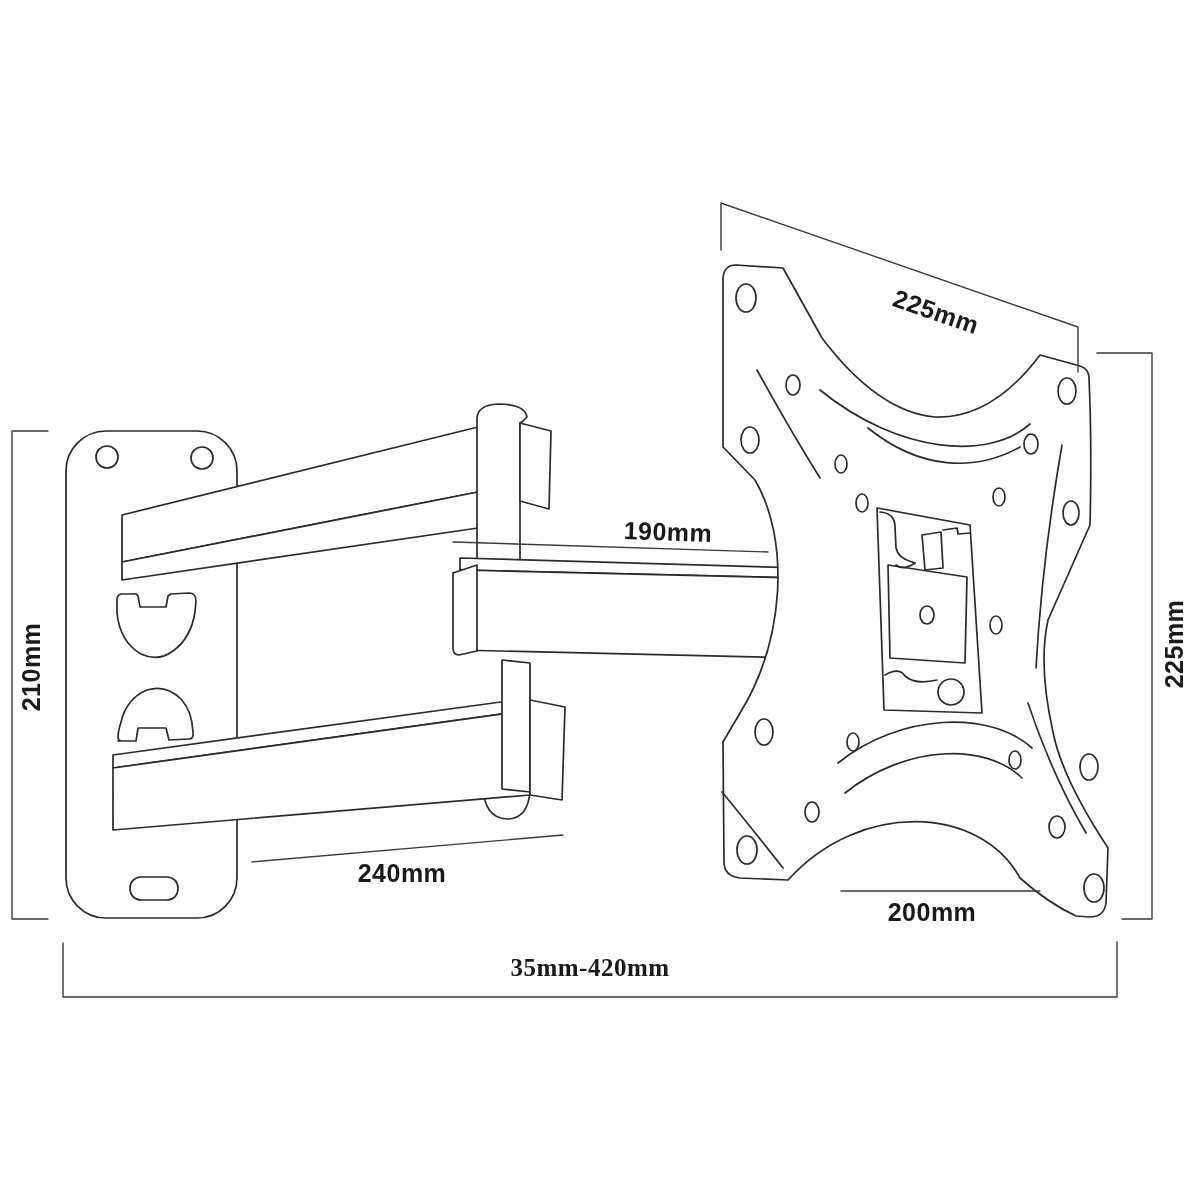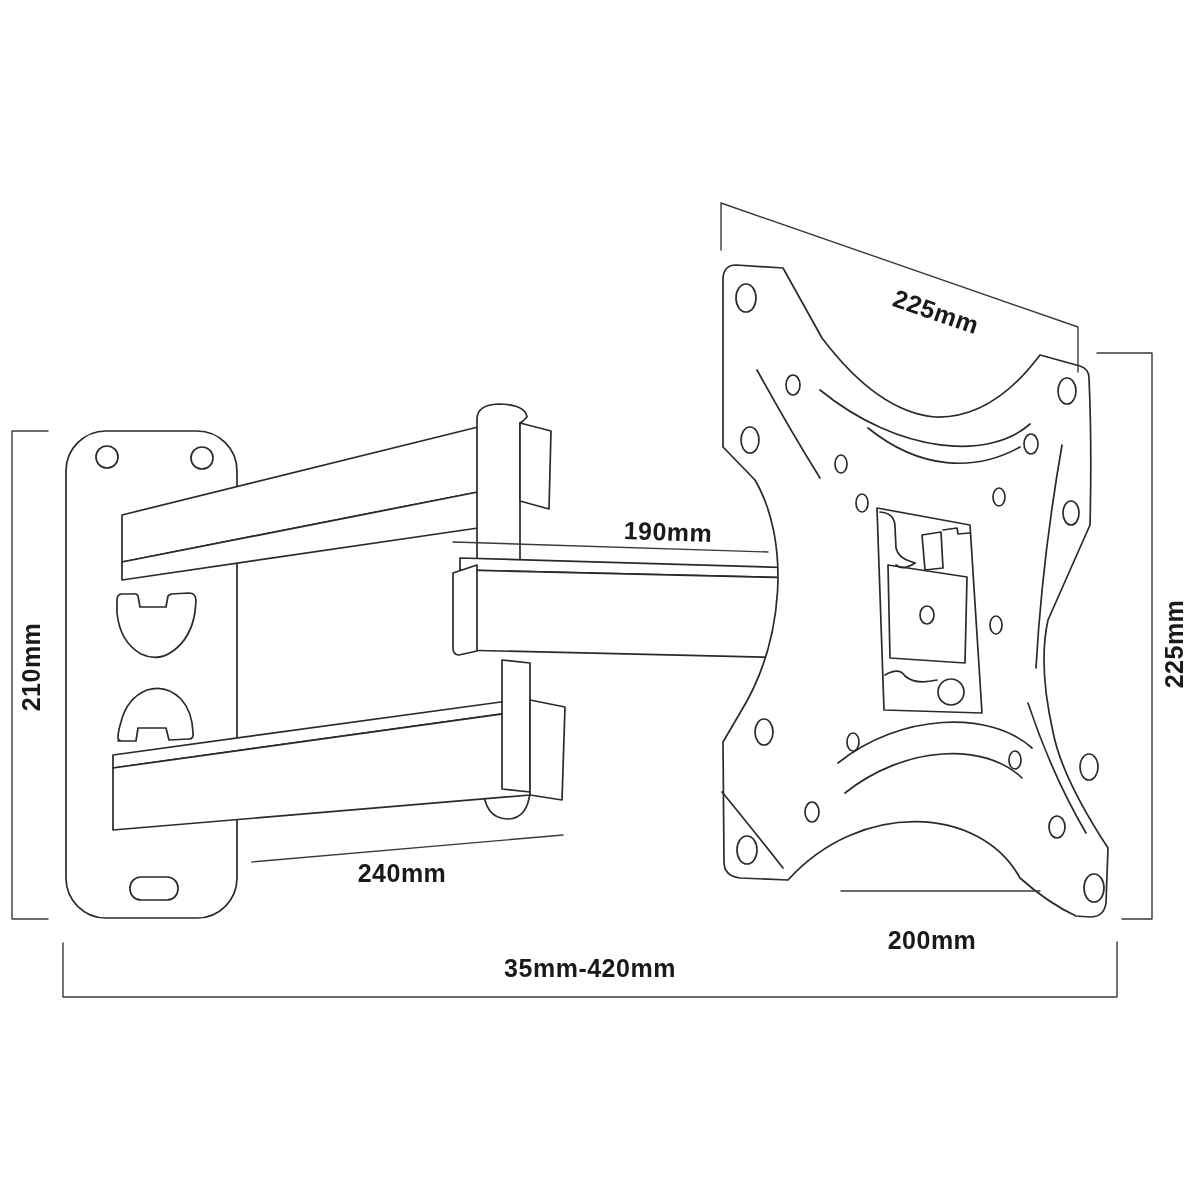--- a/index.html
+++ b/index.html
@@ -173,16 +173,16 @@
   <div class="dim-label rot-ccw" style="left:31px;top:667px;">210mm</div>
 
   <div class="dim-label rot-19" style="left:936px;top:312px;">225mm</div>
 
   <div class="dim-label rot-ccw" style="left:1174px;top:644px;">225mm</div>
 
   <div class="dim-label rot-2" style="left:668px;top:532px;">190mm</div>
 
   <div class="dim-label" style="left:402px;top:873px;">240mm</div>
 
-  <div class="dim-label" style="left:932px;top:912px;margin-top:28px;">200mm</div>
+  <div class="dim-label" style="left:932px;top:912px;">200mm</div>
 
-  <div class="dim-label" style="left:590px;top:968px;">35mm-420mm</div>
+  <div class="dim-label" style="left:590px;top:968px;font-family:Liberation Serif, serif;">35mm-420mm</div>
 </div>
 
 </body></html>

